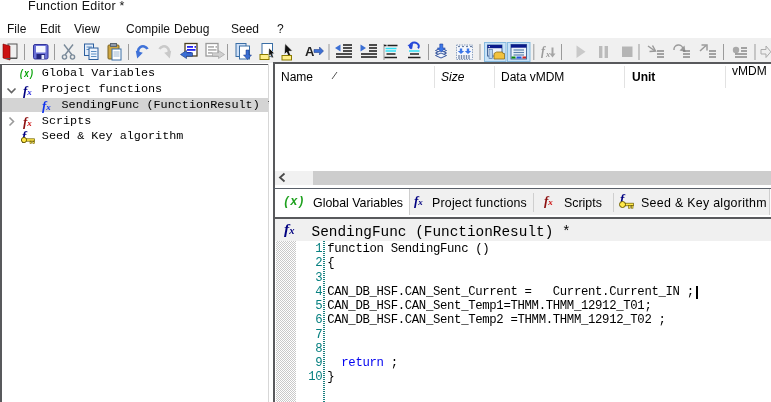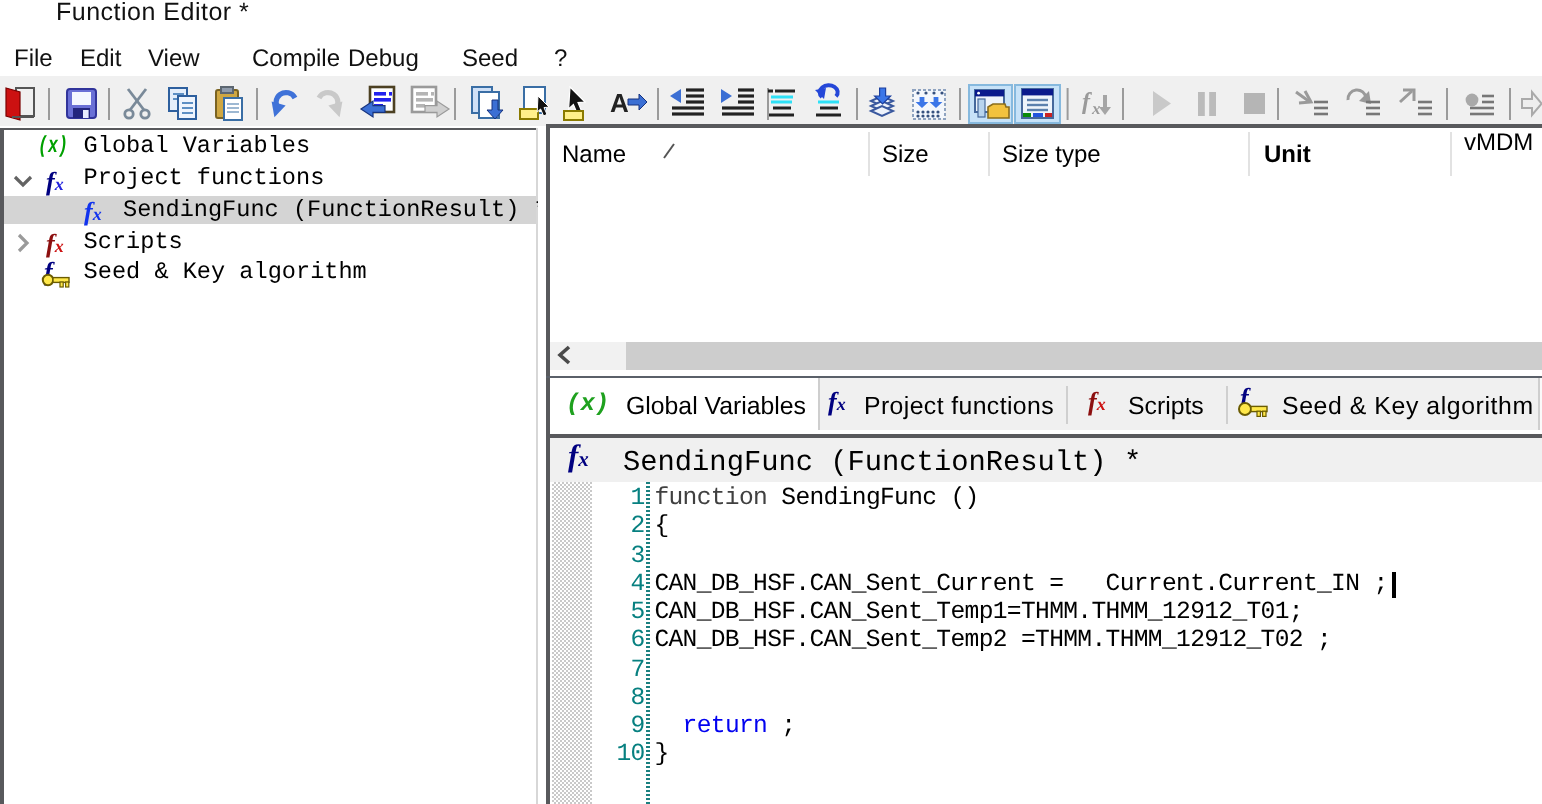--- a/index.html
+++ b/index.html
@@ -319,22 +319,22 @@
 <div id="rtable">
 
   <div class="abs" style="left:433.5px;top:66px;width:1px;height:22px;background:#e2e2e2;"></div>
   <div class="abs" style="left:494px;top:66px;width:1px;height:22px;background:#e2e2e2;"></div>
   <div class="abs" style="left:624px;top:66px;width:1px;height:22px;background:#e2e2e2;"></div>
   <div class="abs" style="left:725px;top:66px;width:1px;height:22px;background:#e2e2e2;"></div>
   <div class="abs" style="left:281px;top:70px;font-size:12px;color:#000;">Name</div>
   <svg class="abs" style="left:331px;top:71px;" width="8" height="9">
       <line x1="1" y1="8" x2="6" y2="1" stroke="#555" stroke-width="1"></line>
     </svg>
-  <div class="abs" style="left:441px;top:70px;font-size:12px;color:#000;">Size</div>
-  <div class="abs" style="left:501px;top:70px;font-size:12px;color:#000;">Size type</div>
+  <div class="abs" style="left:441px;top:70px;font-size:12px;color:#000;font-style:italic;">Size</div>
+  <div class="abs" style="left:501px;top:70px;font-size:12px;color:#000;">Data vMDM</div>
   <div class="abs" style="left:632px;top:70px;font-size:12px;color:#000;font-weight:bold;">Unit</div>
   <div class="abs" style="left:732px;top:64px;font-size:12px;color:#000;">vMDM</div>
 
   <div class="abs" style="left:274.5px;top:170.5px;width:496.5px;height:14px;background:#f1f1f1;"></div>
   <div class="abs" style="left:313px;top:170.5px;width:458px;height:14px;background:#cdcdcd;"></div>
   <svg class="abs" style="left:277px;top:172px;" width="12" height="11">
       <path d="M7.5 1.5 L3 5.5 L7.5 9.5" fill="none" stroke="#4a4a4a" stroke-width="1.8"></path>
     </svg>
 
   <div class="abs" style="left:272.5px;top:187.8px;width:498.5px;height:1.6px;background:#5a6069;"></div>
@@ -383,21 +383,21 @@
 2
 3
 4
 5
 6
 7
 8
 9
 10</div>
 
-  <div class="abs mono" style="left:327.2px;top:242.2px;font-size:12.3px;letter-spacing:-0.33px;line-height:14.23px;color:#000;white-space:pre;"><span style="color:#404040;">function</span> SendingFunc ()
+  <div class="abs mono" style="left:327.2px;top:242.2px;font-size:12.3px;letter-spacing:-0.33px;line-height:14.23px;color:#000;white-space:pre;"><span style="color:#000000;">function</span> SendingFunc ()
 {
 
 CAN_DB_HSF.CAN_Sent_Current =   Current.Current_IN ;
 CAN_DB_HSF.CAN_Sent_Temp1=THMM.THMM_12912_T01;
 CAN_DB_HSF.CAN_Sent_Temp2 =THMM.THMM_12912_T02 ;
 
 
   <span style="color:#0202f0;">return</span> ;
 }</div>
 

